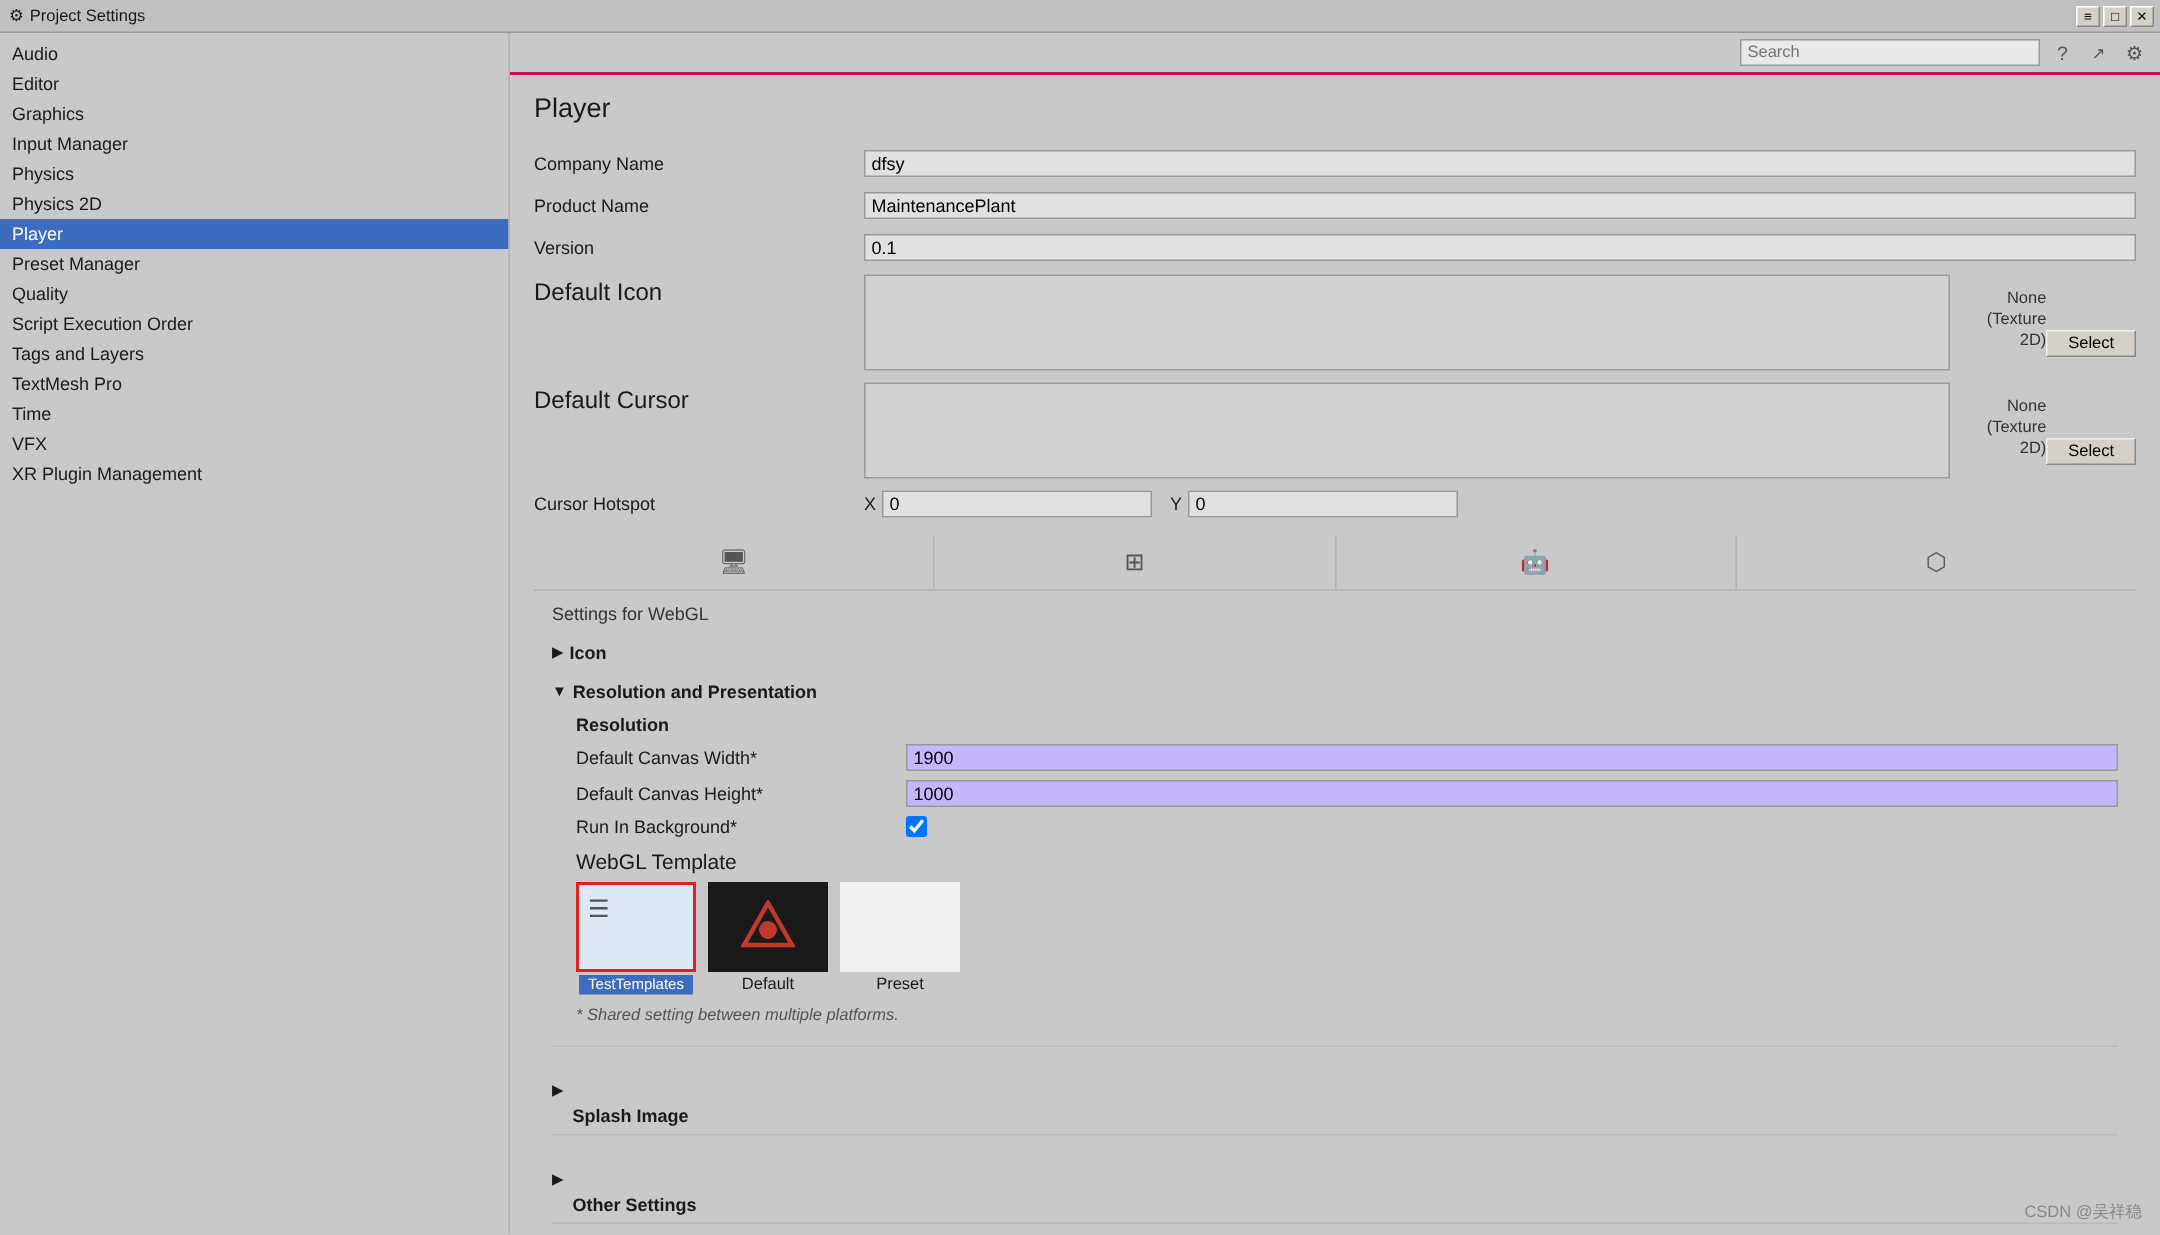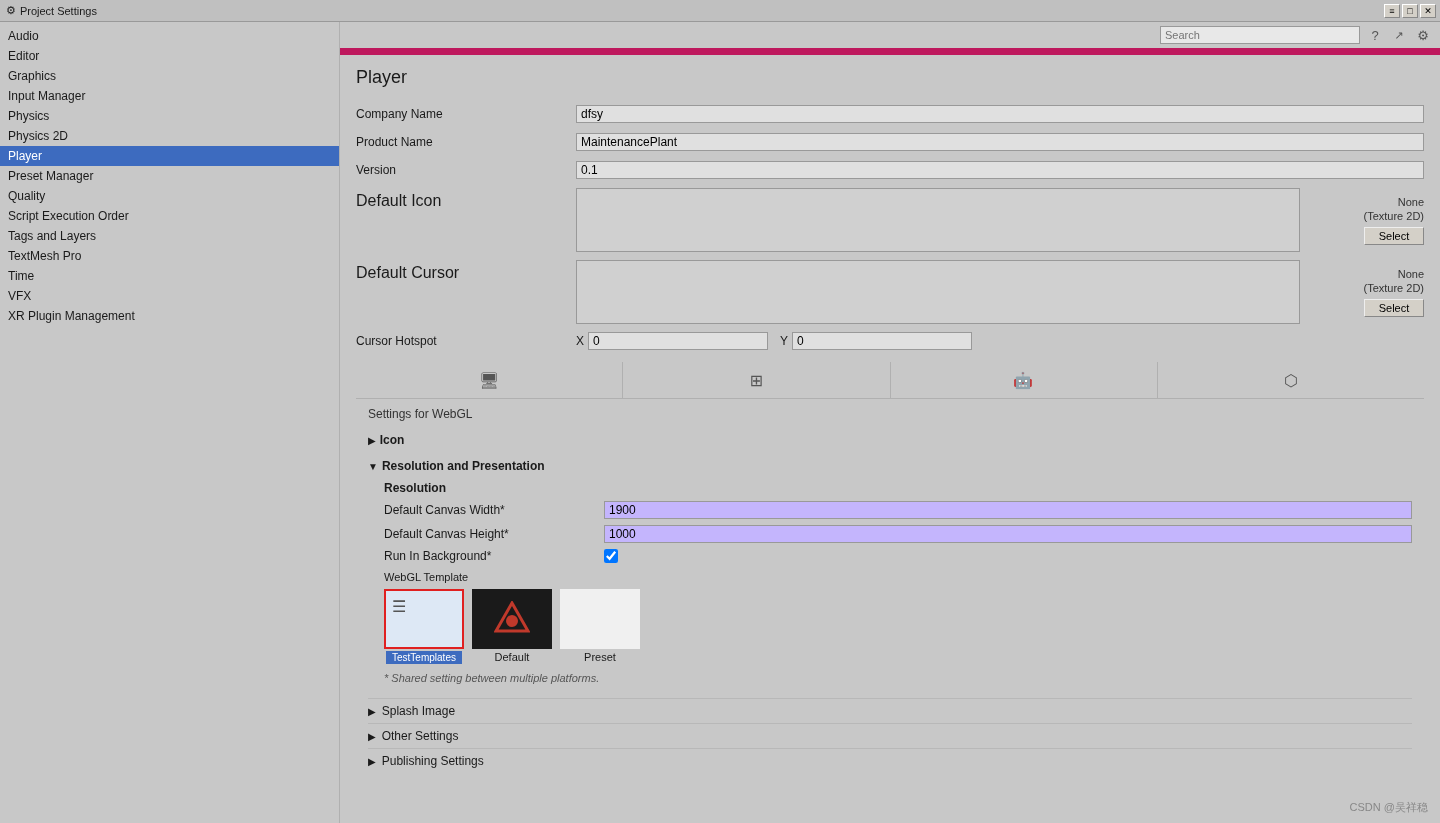--- a/index.html
+++ b/index.html
@@ -85,21 +85,21 @@
       overflow-y: auto;
     }
 
     
     .content-toolbar {
       display: flex;
       align-items: center;
       justify-content: flex-end;
       padding: 4px 8px;
       background: #c8c8c8;
-      border-bottom: 7px solid #be185d;
+      border-bottom: 2px solid #be185d;
       gap: 6px;
     }
     .search-box {
       width: 200px;
       height: 18px;
       background: #e8e8e8;
       border: 1px solid #999;
       padding: 0 4px;
       font-size: 11px;
     }
@@ -167,21 +167,21 @@
     }
     .icon-preview-box {
       height: 64px;
       flex: 1;
       background: #d0d0d0;
       border: 1px solid #999;
     }
     .icon-side-panel {
       width: 120px;
       display: flex;
-      flex-direction: column;
+      flex-direction: row;
       align-items: flex-end;
       margin-left: 4px;
     }
     .none-texture-label {
       font-size: 11px;
       text-align: right;
       line-height: 1.3;
       margin-bottom: 4px;
       color: #333;
     }
@@ -306,21 +306,21 @@
       width: 14px;
       height: 14px;
       cursor: pointer;
     }
 
     
     .webgl-template-section {
       margin: 8px 0;
     }
     .webgl-template-label {
-      font-size: 11px;
+      font-size: 14px;
       margin-bottom: 6px;
     }
     .template-items {
       display: flex;
       gap: 8px;
     }
     .template-item {
       display: flex;
       flex-direction: column;
       align-items: center;
@@ -368,21 +368,22 @@
     
     .section-row {
       display: flex;
       align-items: center;
       padding: 5px 0;
       border-top: 1px solid #b8b8b8;
       cursor: pointer;
     }
     .section-row-title {
       font-size: 12px;
-      font-weight: normal;
+      font-weight: bold;
+      margin-top: 34px;
     }
     .section-row-arrow {
       margin-right: 6px;
       font-size: 10px;
     }
 
     
     .watermark {
       position: fixed;
       bottom: 8px;

